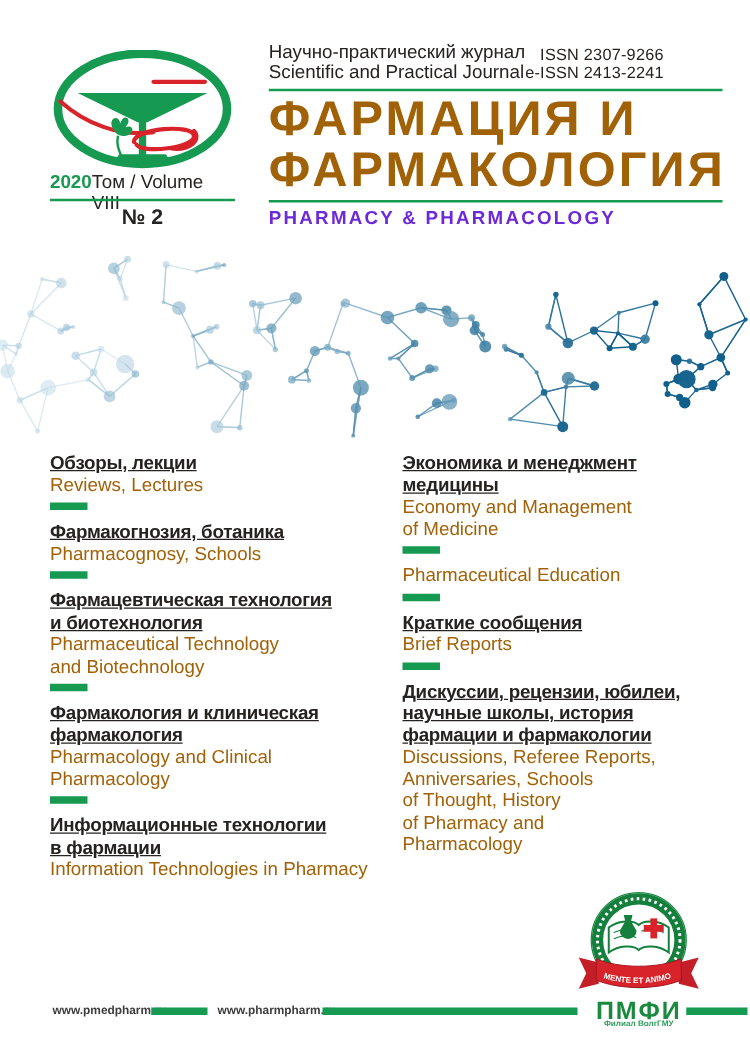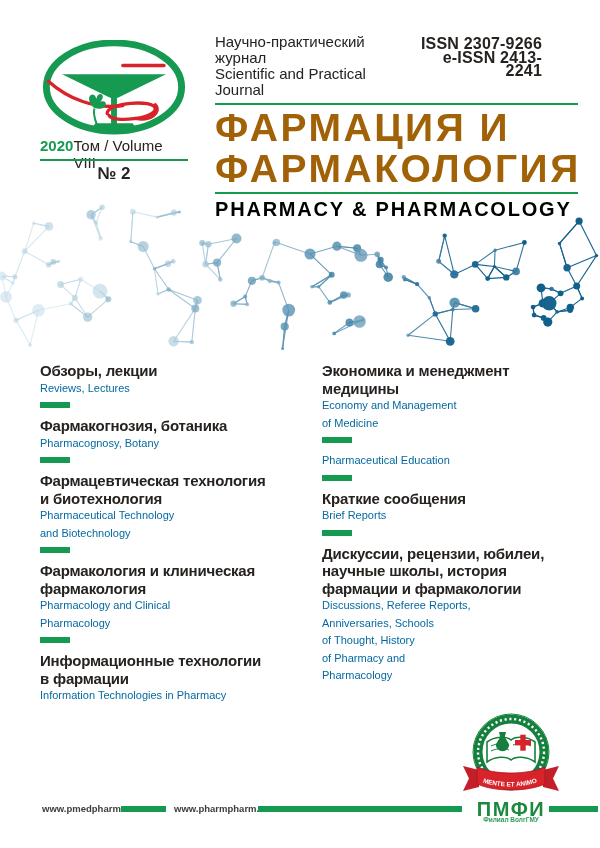--- a/index.html
+++ b/index.html
@@ -12,39 +12,39 @@
            justify-content:flex-start;align-items:baseline;font-size:15px;}
   .vol-year{color:#169a52;font-weight:bold;}
   .vol-label{color:#26221f;}
   .vol-line{position:absolute;left:40px;top:159px;width:148px;height:2px;background:#169a52;}
   .issue{position:absolute;left:40px;top:164px;width:148px;text-align:center;
          font-size:17px;font-weight:bold;color:#26221f;}
 
   .head-right{position:absolute;left:215px;top:34px;width:363px;}
   .subt-row{display:flex;justify-content:flex-start;align-items:flex-start;}
   .subt{font-size:15px;line-height:16px;color:#26221f;}
-  .issn-block{font-size:16px;line-height:13.5px;font-weight:bold;text-align:right;
+  .issn-block{font-size:13px;line-height:13.5px;font-weight:normal;text-align:right;
               color:#26221f;padding-top:3px;padding-right:36px;letter-spacing:0.2px;}
   .green-rule{height:2px;background:#169a52;margin-top:5px;}
   .green-rule.thin{height:1.5px;}
   .title-ru{margin-top:5px;color:#a16207;font-weight:bold;font-size:39px;
             line-height:36px;letter-spacing:2.5px;white-space:nowrap;}
-  .title-en{margin-top:4px;font-size:20px;font-weight:bold;letter-spacing:1.8px;
-            color:#000000;white-space:nowrap;}
+  .title-en{margin-top:4px;font-size:15px;font-weight:bold;letter-spacing:1.8px;
+            color:#6d28d9;white-space:nowrap;}
 
   
   .band{position:absolute;left:0;top:196px;width:600px;height:166px;}
 
   
   .col{position:absolute;top:362px;}
   .col-left{left:40px;width:278px;}
   .col-right{left:322px;width:272px;}
   .sec-ru{font-size:15px;line-height:17.5px;font-weight:bold;color:#26221f;
-          white-space:pre-line;letter-spacing:-0.2px;}
-  .sec-en{font-size:11px;line-height:17.5px;color:#0369a1;white-space:pre-line;}
+          white-space:pre-line;letter-spacing:-0.2px;text-decoration:underline;}
+  .sec-en{font-size:15px;line-height:17.5px;color:#a16207;white-space:pre-line;}
   .sep-bar{width:30px;height:6px;background:#169a52;margin:5px 0 9px 0;}
 
   
   .site{position:absolute;top:803px;font-size:9.5px;font-weight:600;color:#3c3c3c;}
   .site1{left:42px;}
   .site2{left:174px;}
   .fbar{position:absolute;top:806px;height:6px;background:#169a52;}
   .fbar1{left:121px;width:45px;}
   .fbar2{left:258px;width:204px;}
   .fbar3{left:549px;width:49px;}
@@ -444,21 +444,21 @@
     </svg>
 
   <div class="col col-left">
     <div>
       <div class="sec-ru">Обзоры, лекции</div>
       <div class="sec-en">Reviews, Lectures</div>
       <div class="sep-bar"></div>
     </div>
     <div>
       <div class="sec-ru">Фармакогнозия, ботаника</div>
-      <div class="sec-en">Pharmacognosy, Botany</div>
+      <div class="sec-en">Pharmacognosy, Schools</div>
       <div class="sep-bar"></div>
     </div>
     <div>
       <div class="sec-ru">Фармацевтическая технология
 и биотехнология</div>
       <div class="sec-en">Pharmaceutical Technology
 and Biotechnology</div>
       <div class="sep-bar"></div>
     </div>
     <div>

